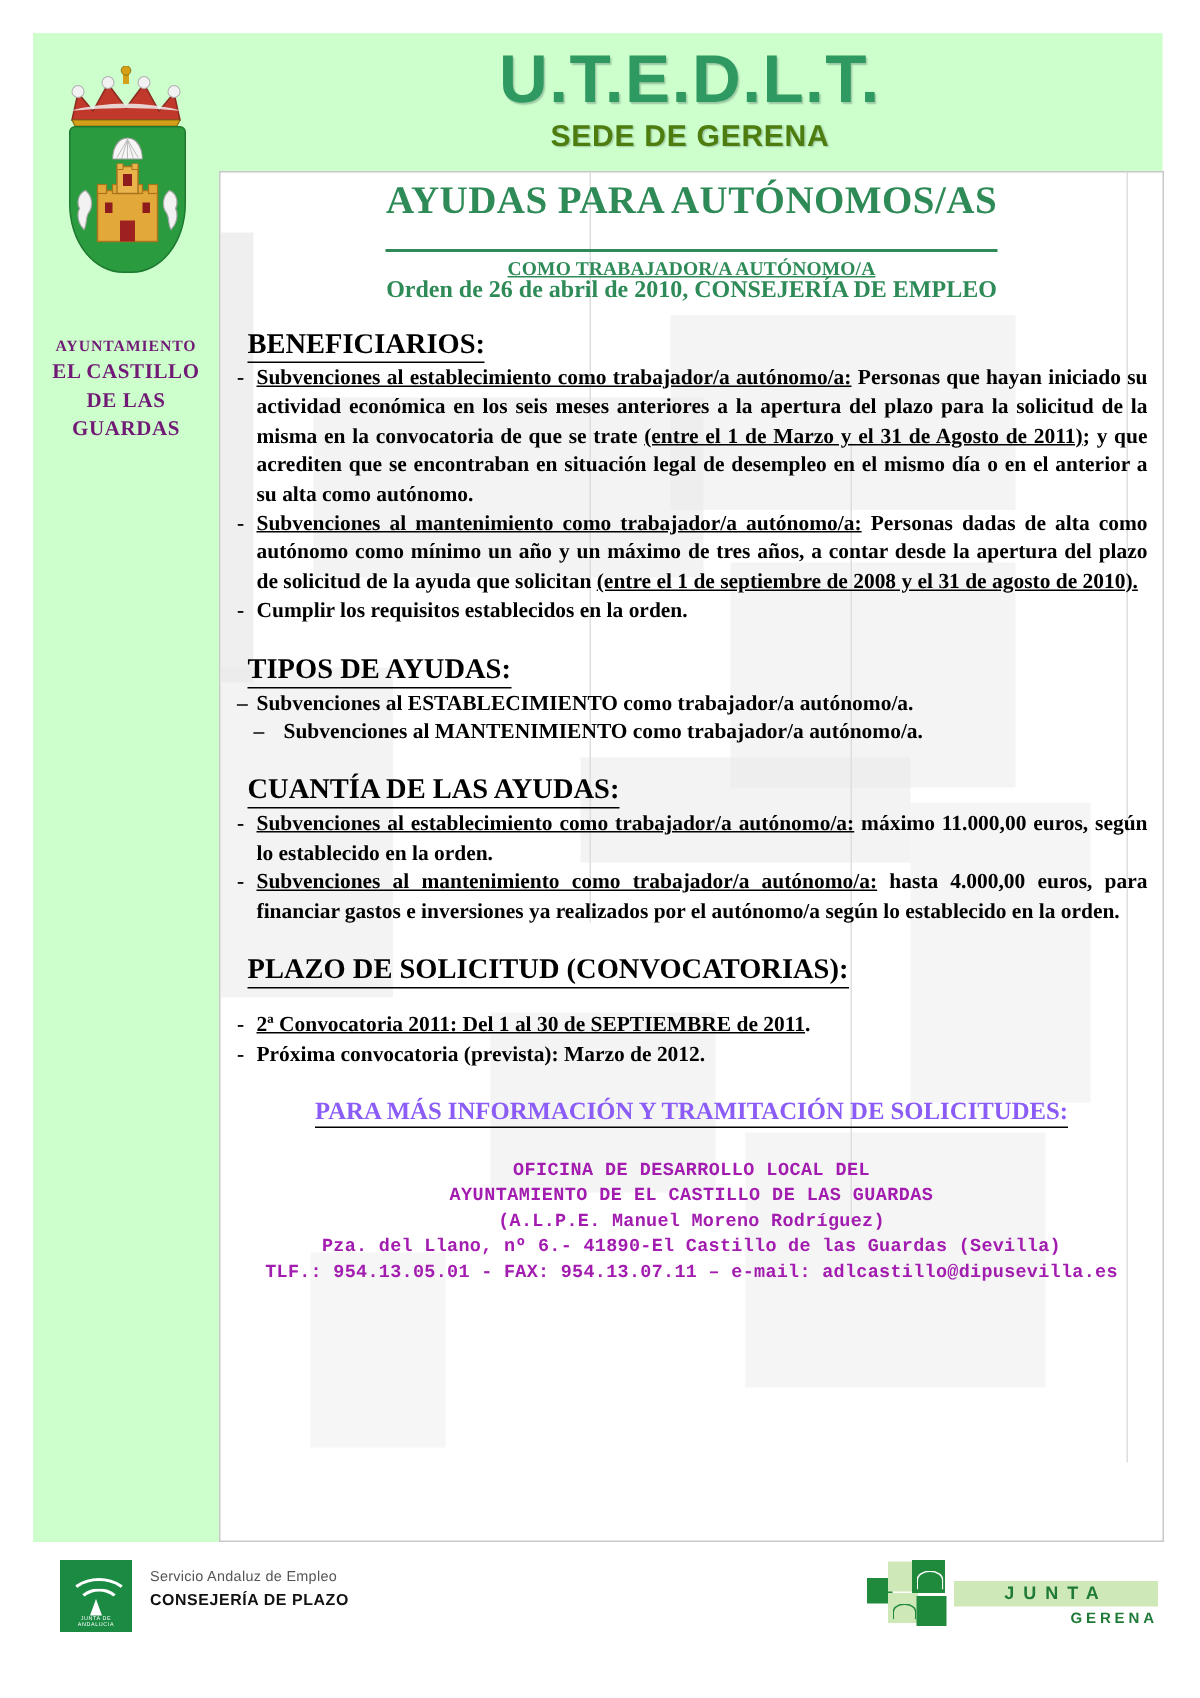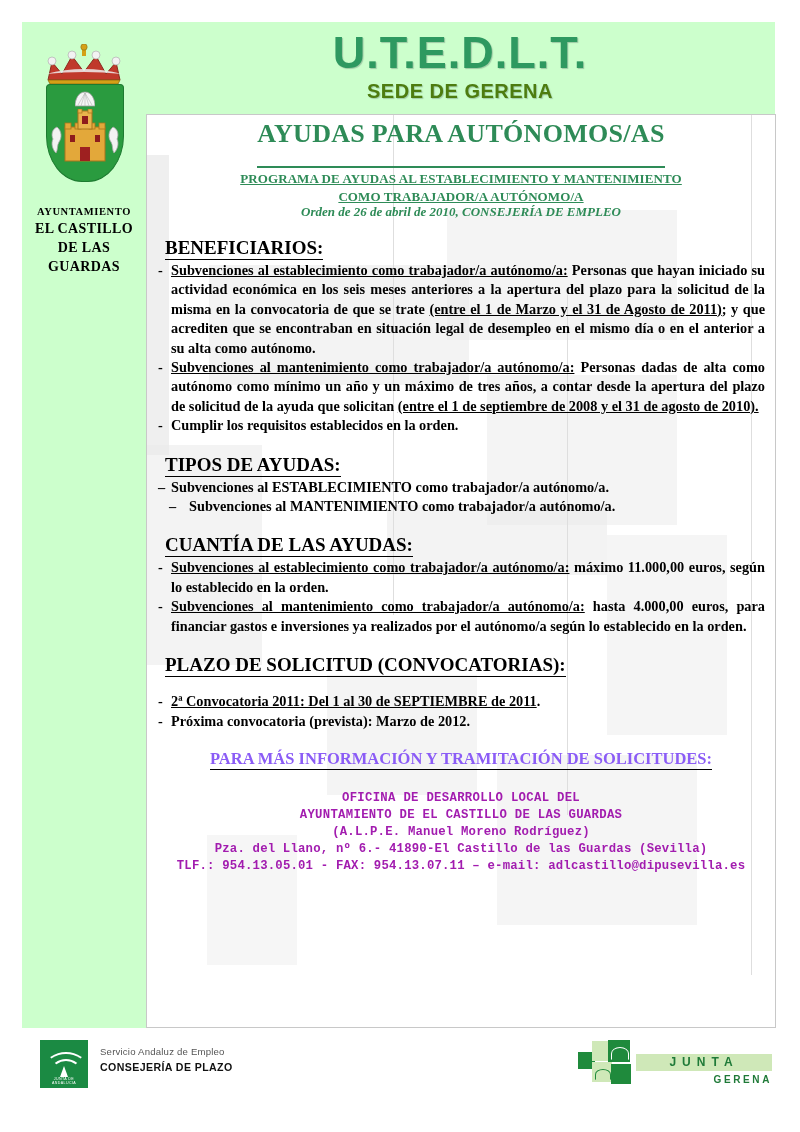--- a/index.html
+++ b/index.html
@@ -33,21 +33,21 @@
   .shell{
     position:absolute;left:50%;top:6px;transform:translateX(-50%);
     width:20px;height:18px;
   }
   .castle-wrap{position:absolute;left:50%;top:24px;transform:translateX(-50%);}
   .lion{position:absolute;top:40px;width:14px;height:30px;}
   .lion.l{left:3px;}
   .lion.r{right:3px;}
 
   .muni{
-    margin-top:4px;color:#000000;font-weight:bold;
+    margin-top:24px;color:#701a75;font-weight:bold;
     font-family:"Liberation Serif", serif;
   }
   .muni .l1{font-size:10.5px;letter-spacing:.6px;line-height:15px;}
   .muni .l2{font-size:14px;letter-spacing:.4px;line-height:19px;}
 
   
   .hdr{
     position:absolute;left:150px;top:28px;width:620px;text-align:center;
   }
   .hdr .t1{
@@ -79,21 +79,21 @@
   .lead .a1{
     font-size:26px;font-weight:bold;letter-spacing:.3px;
     border-bottom:2px solid #2e8b57;display:inline-block;padding-bottom:17px;
     line-height:30px;
   }
   .lead .a2{
     font-size:13px;font-weight:bold;letter-spacing:.1px;line-height:15px;
     margin-top:3px;
   }
   .lead .a2 u{text-decoration:underline;}
-  .lead .a3{font-size:13px;font-weight:bold;line-height:15px;font-style:italic;}
+  .lead .a3{font-size:16px;font-weight:bold;line-height:15px;}
 
   h2.sec{
     color:#000;font-size:19px;font-weight:bold;margin:10px 0 1px 8px;
     display:inline-block;border-bottom:1.6px solid #000;
     font-family:"Liberation Serif", serif;
   }
   .sec-wrap{margin-top:8px;}
 
   ul.bl{list-style:none;margin:0;padding:0;}
   ul.bl li{
@@ -242,23 +242,20 @@
   <div class="art" style="left:60px;top:720px;width:90px;height:130px;opacity:.4;"></div>
   <div class="vline" style="left:246px;top:0;height:500px;"></div>
   <div class="vline" style="left:420px;top:180px;height:520px;"></div>
   <div class="vline" style="left:604px;top:0;height:860px;"></div>
 
   <div class="card-inner">
 
     <div class="lead">
       <div class="a1">AYUDAS PARA AUTÓNOMOS/AS</div>
       <div class="a2">
-        <u>PROGRAMA DE AYUDAS AL ESTABLECIMIENTO Y MANTENIMIENTO</u>
-      </div>
-      <div class="a2">
         <u>COMO TRABAJADOR/A AUTÓNOMO/A</u>
       </div>
       <div class="a3">Orden de 26 de abril de 2010, CONSEJERÍA DE EMPLEO</div>
     </div>
 
     <div class="sec-wrap">
       <h2 class="sec">BENEFICIARIOS:</h2>
       <ul class="bl">
         <li>
           <span class="dash">-</span>

